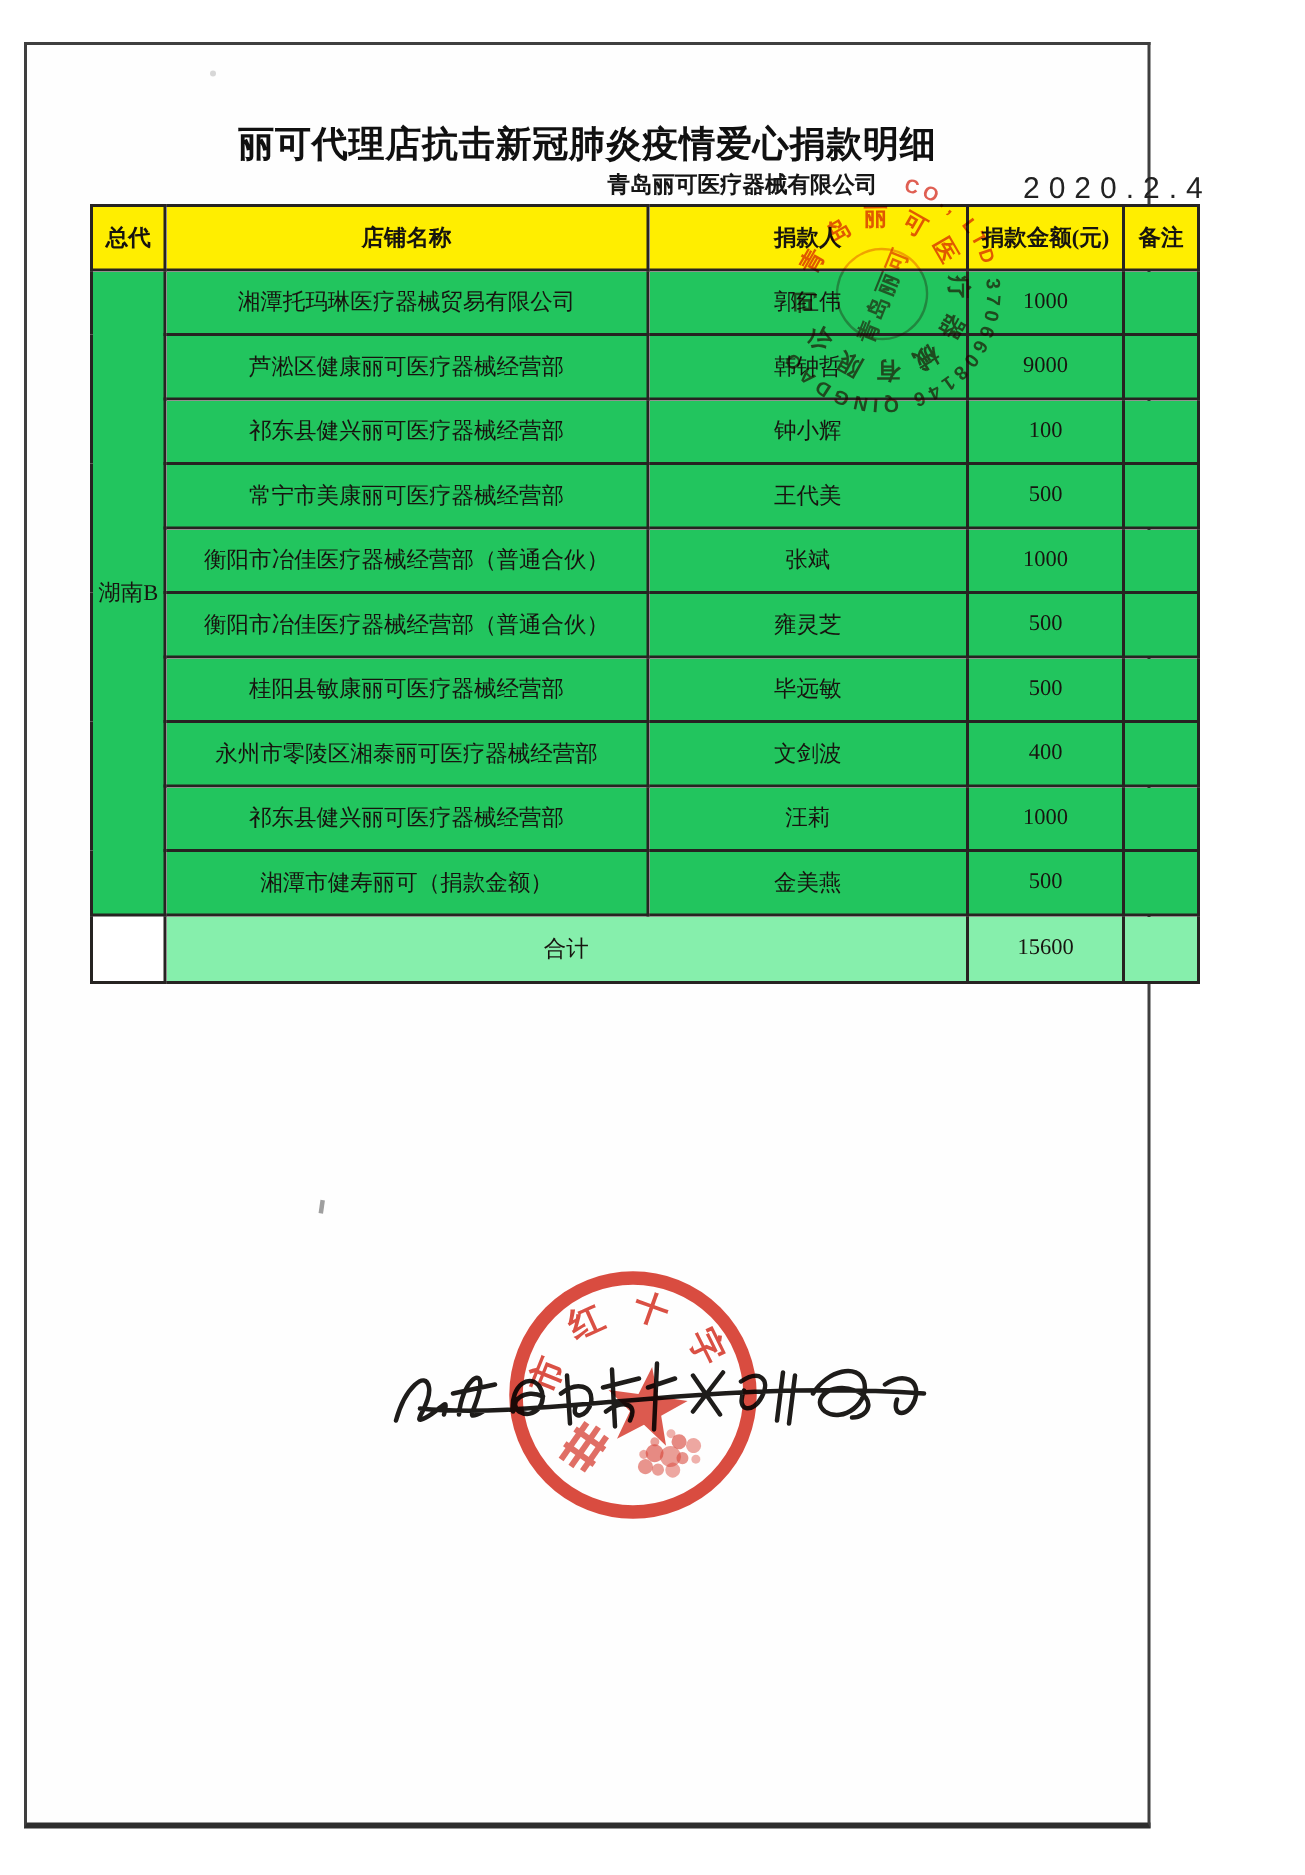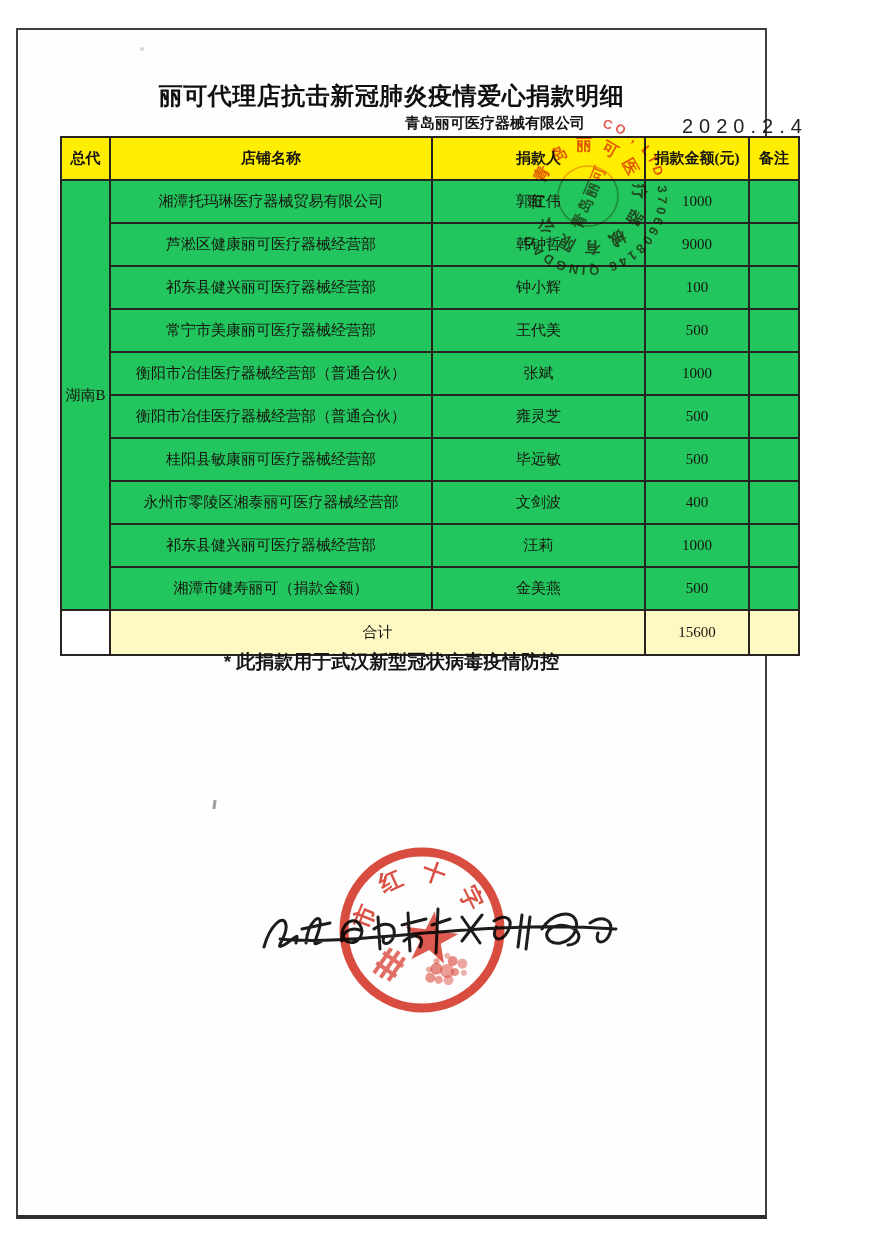--- a/index.html
+++ b/index.html
@@ -14,21 +14,21 @@
   .date{position:absolute;left:640px;top:85px;font-size:20px;font-weight:500;
         letter-spacing:6px;color:#222;font-family:"Liberation Sans",sans-serif;margin-left:24px;}
   table.donations{position:absolute;left:42px;top:106px;width:738px;
         border-collapse:collapse;table-layout:fixed;}
   table.donations td{border:2px solid #262321;text-align:center;vertical-align:middle;
         font-family:"Liberation Serif",serif;font-size:15px;color:#17140f;padding:0 2px;
         overflow:hidden;white-space:nowrap;}
   tr.head td{background:#ffee00;font-weight:600;height:41px;}
   tr.r td{height:41px;background:#22c55e;}
   td.agent{background:#ffffff;font-size:15px;}
-  tr.total td{height:43px;background:#fef9c3;}
+  tr.total td{height:43px;background:#86efac;}
   tr.total td.blank{background:#ffffff;}
   .footnote{position:absolute;left:0;top:619px;width:100%;text-align:center;
         font-size:19px;font-weight:700;color:#161616;}
   .stamp{position:absolute;mix-blend-mode:multiply;pointer-events:none;}
   #company-seal{left:480px;top:76px;opacity:.88;transform:rotate(10deg);}
   #redcross-seal{left:317px;top:813px;opacity:.92;}
   #signature{left:232px;top:865px;}
   .speck{position:absolute;left:195px;top:770px;width:3px;height:9px;background:#6b6b6b;
          opacity:.65;transform:rotate(8deg);}
   .dot{position:absolute;left:122px;top:17px;width:4px;height:4px;background:#bdbdbd;border-radius:50%;opacity:.6;}
@@ -121,21 +121,20 @@
     </tr>
     <tr class="total">
       <td class="blank"></td>
       <td colspan="2">合计</td>
       <td>15600</td>
       <td></td>
     </tr>
   </tbody>
     </table>
 
-  <div class="footnote">* 此捐款用于武汉新型冠状病毒疫情防控</div>
 
   <svg id="company-seal" class="stamp" width="180" height="180" viewBox="0 0 180 180">
     <defs>
       <path id="cs-outer" d="M90,20 A70,70 0 1 1 90,160 A70,70 0 1 1 90,20" fill="none"></path>
       <path id="cs-inner" d="M44,90 A46,46 0 1 1 136,90 A46,46 0 1 1 44,90" fill="none"></path>
     </defs>
     <circle cx="90" cy="90" r="30" fill="none" stroke="#d93526" stroke-width="1.6" opacity="0.45"></circle>
     <text font-size="13" font-weight="700" fill="#d93526" letter-spacing="3" font-family="Liberation Sans, sans-serif" opacity="0.9">
       <textPath href="#cs-outer" startOffset="2">CO., LTD      3706608146      QINGDAO</textPath>
     </text>

